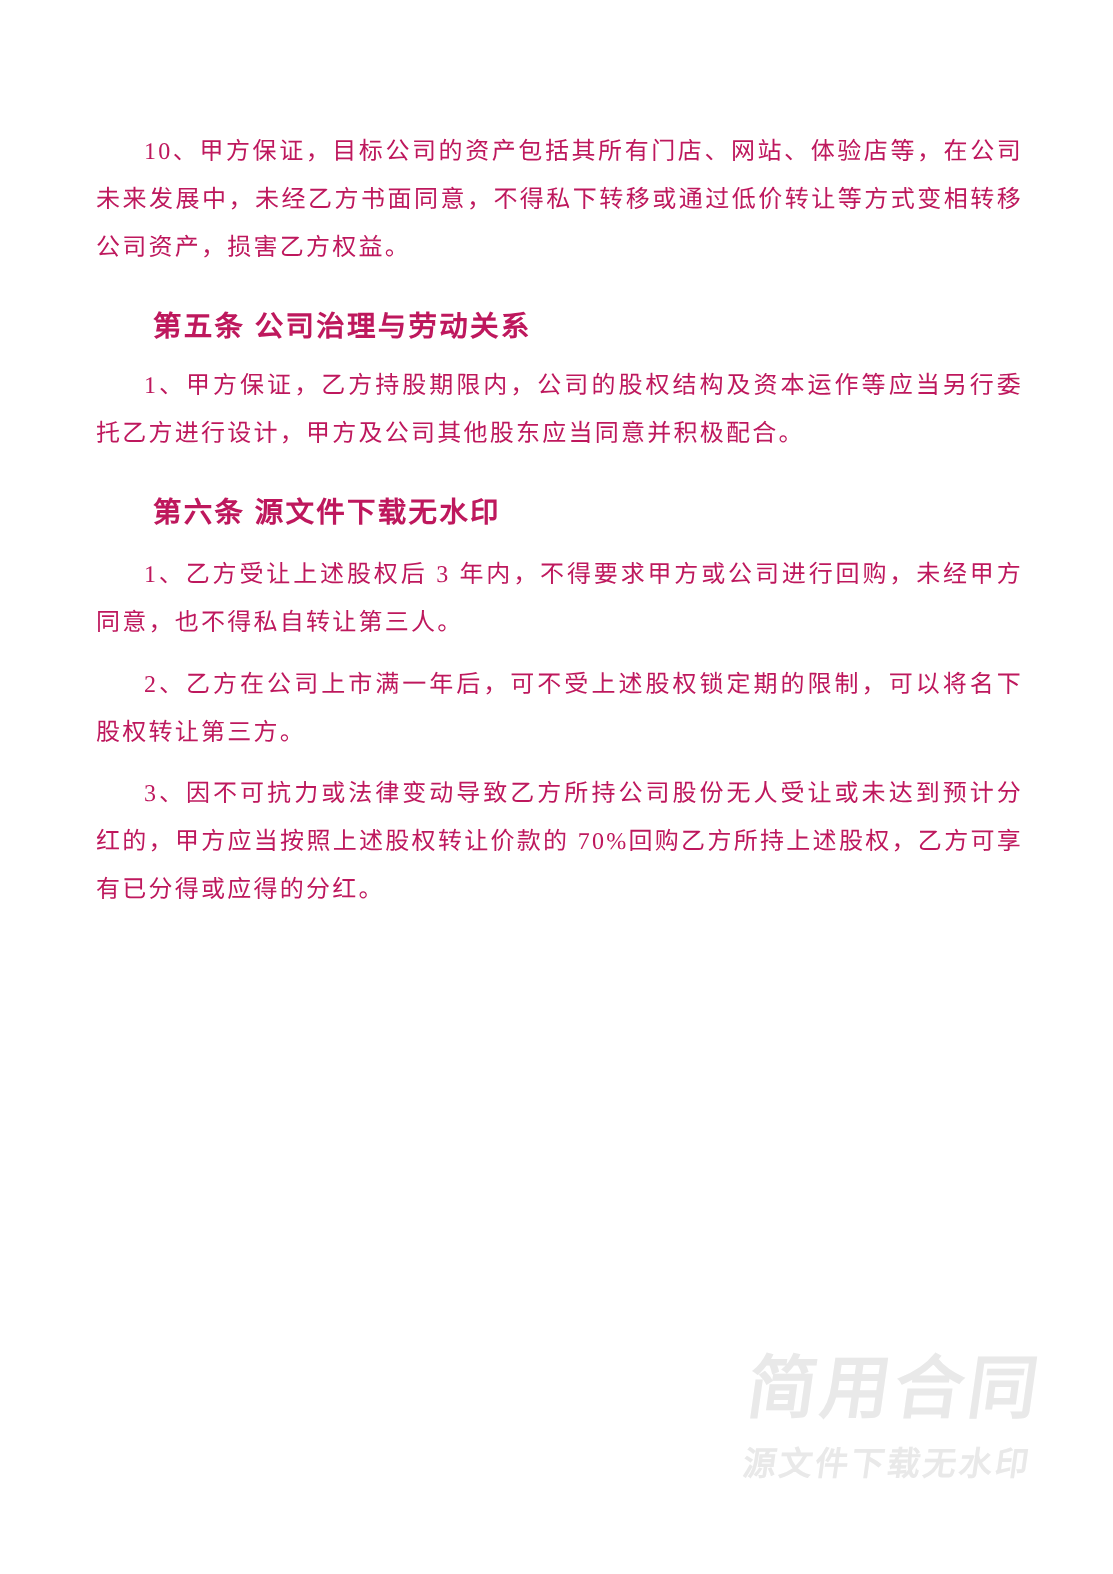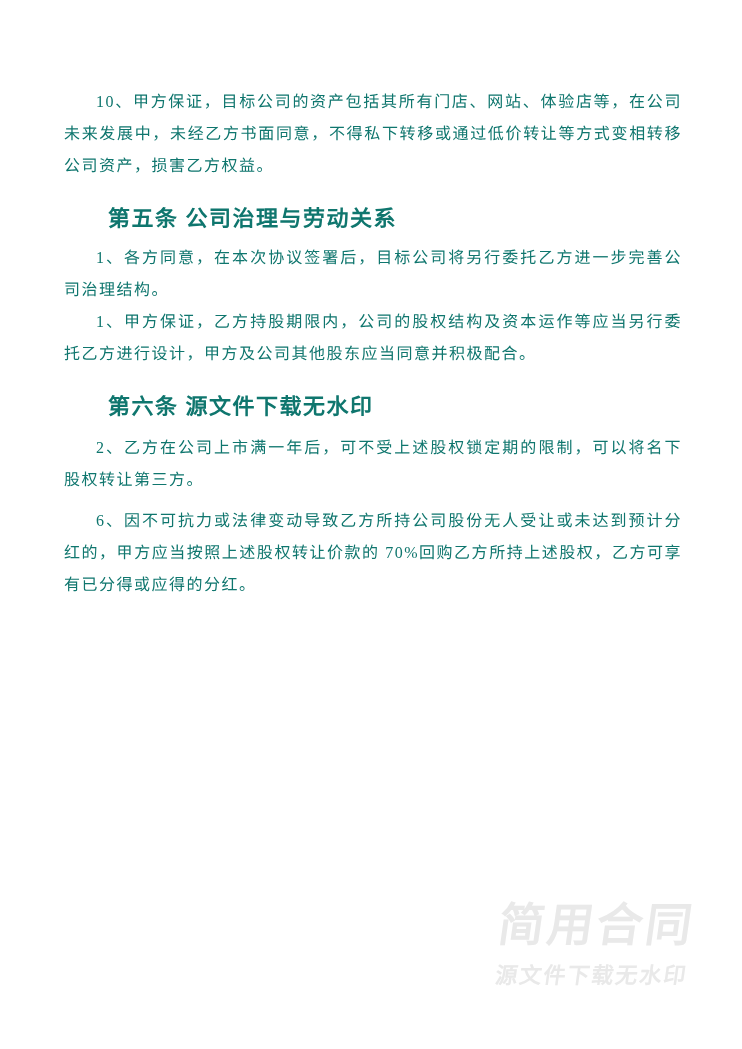--- a/index.html
+++ b/index.html
@@ -17,37 +17,37 @@
   .doc {
     position: absolute;
     left: 64px;
     top: 86px;
     width: 618px;
     z-index: 1;
     font-family: "Liberation Serif", "DejaVu Serif", serif;
     font-size: 16px;
     line-height: 32px;
     letter-spacing: 1.5px;
-    color: #0f766e;
+    color: #be185d;
     text-align: justify;
   }
 
   .para {
     text-indent: 2em;
     margin: 0;
   }
 
   .para.spaced {
     margin-top: 9px;
   }
 
   .heading {
     text-indent: 2em;
     font-weight: bold;
-    font-size: 22px;
+    font-size: 19px;
     margin-top: 21px;
     margin-bottom: 7px;
   }
 
   .watermark {
     position: absolute;
     right: 50px;
     top: 900px;
     z-index: 0;
     text-align: right;
@@ -73,31 +73,31 @@
 </head>
 <body>
 
 <div class="page">
 
   <div class="doc">
     <p class="para">10、甲方保证，目标公司的资产包括其所有门店、网站、体验店等，在公司未来发展中，未经乙方书面同意，不得私下转移或通过低价转让等方式变相转移公司资产，损害乙方权益。</p>
 
     <div class="heading">第五条 公司治理与劳动关系</div>
 
-    <p class="para">1、各方同意，在本次协议签署后，目标公司将另行委托乙方进一步完善公司治理结构。</p>
 
     <p class="para">1、甲方保证，乙方持股期限内，公司的股权结构及资本运作等应当另行委托乙方进行设计，甲方及公司其他股东应当同意并积极配合。</p>
 
 
     <div class="heading">第六条  源文件下载无水印</div>
 
+    <p class="para spaced">1、乙方受让上述股权后 3 年内，不得要求甲方或公司进行回购，未经甲方同意，也不得私自转让第三人。</p>
 
     <p class="para spaced">2、乙方在公司上市满一年后，可不受上述股权锁定期的限制，可以将名下股权转让第三方。</p>
 
-    <p class="para spaced">6、因不可抗力或法律变动导致乙方所持公司股份无人受让或未达到预计分红的，甲方应当按照上述股权转让价款的 70%回购乙方所持上述股权，乙方可享有已分得或应得的分红。</p>
+    <p class="para spaced">3、因不可抗力或法律变动导致乙方所持公司股份无人受让或未达到预计分红的，甲方应当按照上述股权转让价款的 70%回购乙方所持上述股权，乙方可享有已分得或应得的分红。</p>
 
   </div>
 
   <div class="watermark">
     <div class="wm-title">简用合同</div>
     <div class="wm-subtitle">源文件下载无水印</div>
   </div>
 
 </div>
 

